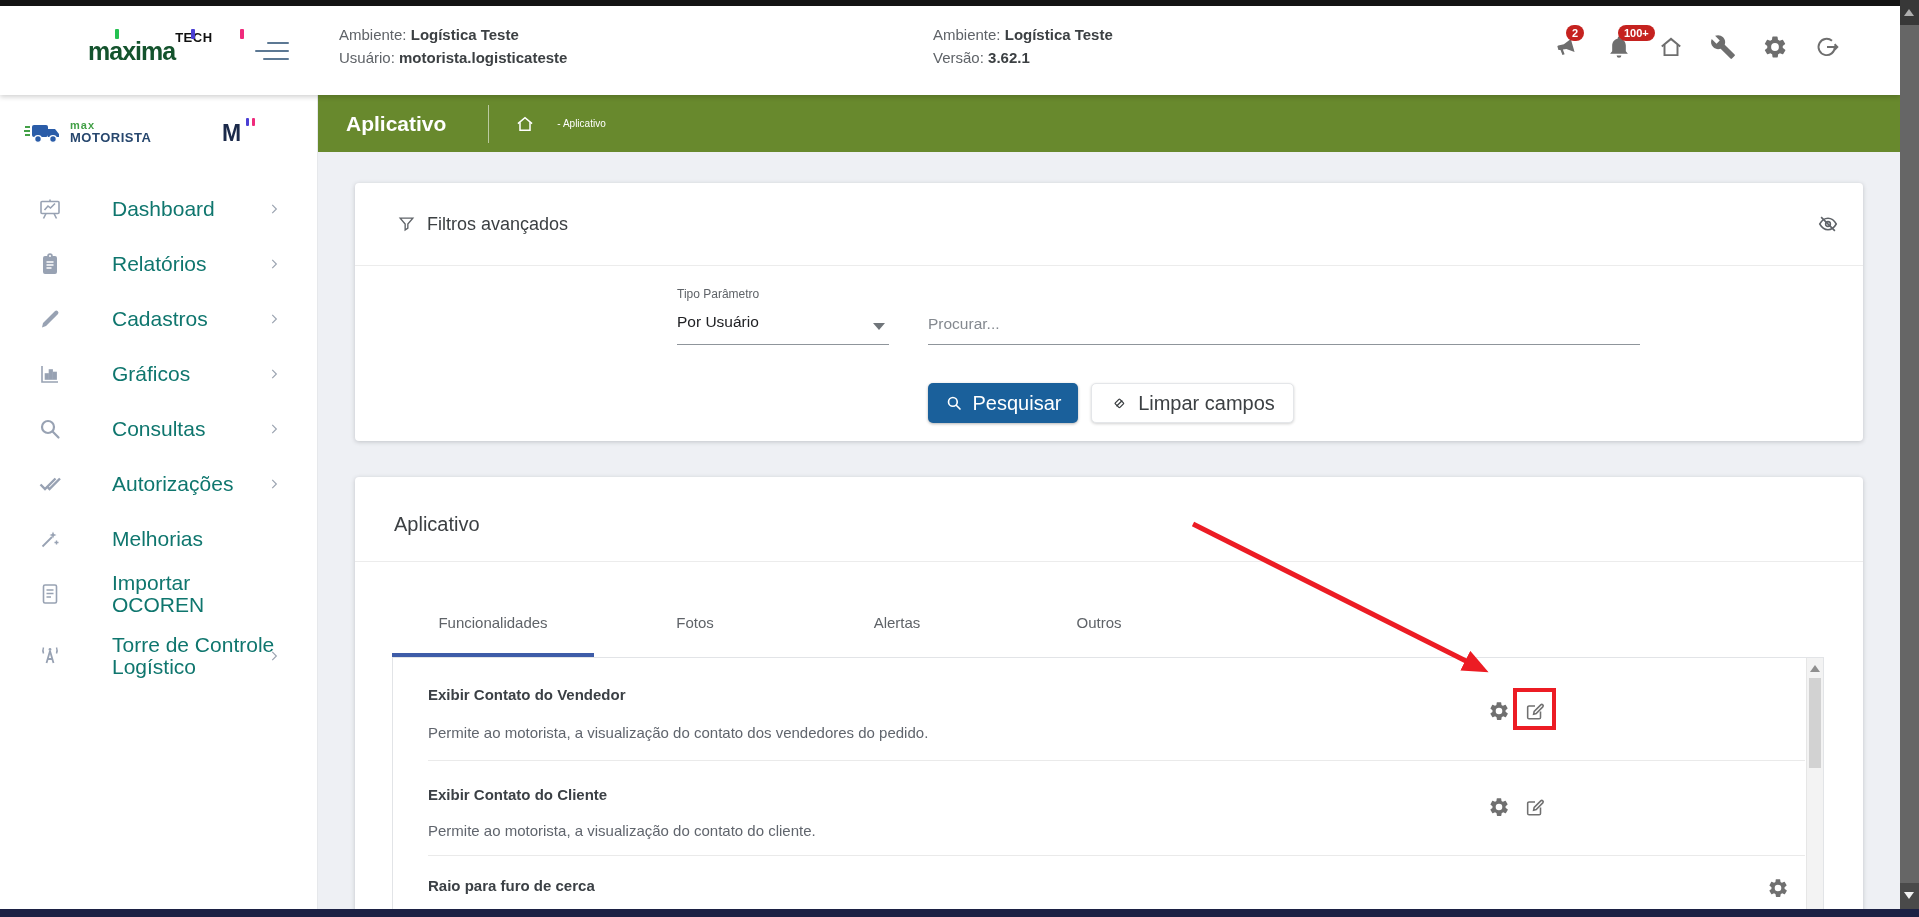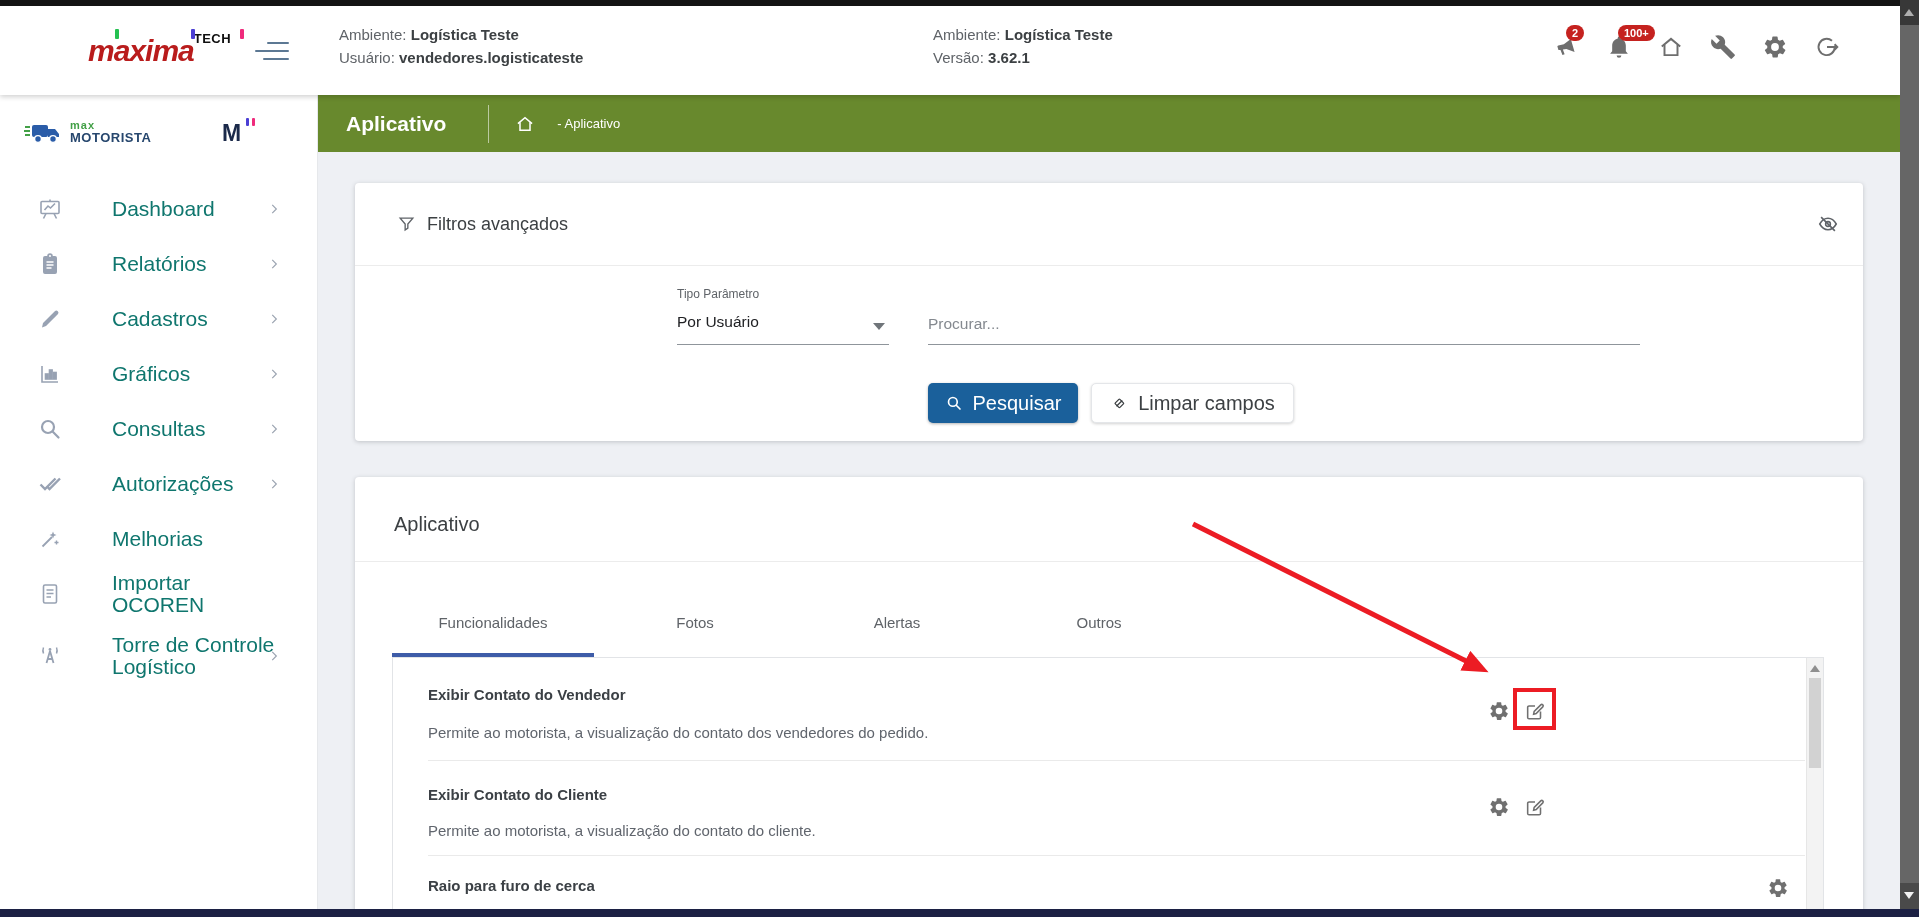--- a/index.html
+++ b/index.html
@@ -6,21 +6,21 @@
   html,body { width:1919px; height:917px; overflow:hidden; }
   body { font-family:"Liberation Sans", sans-serif; background:#fff; position:relative; }
 
   
   .top-strip { position:absolute; left:0; top:0; width:1900px; height:6px; background:#141414; z-index:30; }
 
   
   .header { position:absolute; left:0; top:6px; width:1900px; height:89px; background:#fff;
             box-shadow:0 2px 5px rgba(0,0,0,.18); z-index:20; }
   .logo { position:absolute; left:88px; top:22px; width:160px; height:50px; }
-  .logo-brand { font-size:30px; font-weight:bold; color:#b91c1c; letter-spacing:-1px; line-height:46px;font-style:italic; }
+  .logo-brand { font-size:25px; font-weight:bold; color:#14532d; letter-spacing:-1px; line-height:46px; }
   .logo-suffix { font-size:13px; font-weight:bold; color:#101010; vertical-align:18px; letter-spacing:.5px; }
   .tick { position:absolute; width:4px; height:10px; border-radius:1px; }
   .tick-green  { left:27px; top:1px;  background:#25c151; }
   .tick-indigo { left:103px; top:1px; background:#4b3fd4; }
   .tick-pink   { left:152px; top:1px; background:#ef2b7c; }
   .hamburger { position:absolute; left:253px; top:34px; width:36px; height:22px; cursor:pointer; }
   .hamburger i { position:absolute; height:2px; background:#5c7893; border-radius:1px; display:block; }
   .hamburger i:nth-child(1){ right:0; top:2px;  width:22px; }
   .hamburger i:nth-child(2){ right:0; top:10px; width:34px; }
   .hamburger i:nth-child(3){ right:0; top:18px; width:26px; }
@@ -57,21 +57,21 @@
   .menu .chev { position:absolute; right:36px; color:#9aa3b0; }
   .menu .chev svg { width:14px; height:14px; display:block; }
 
   
   .greenbar { position:absolute; left:318px; top:95px; width:1582px; height:57px; background:#68892d;
               display:flex; align-items:center; z-index:5; }
   .gb-title { margin-left:28px; color:#fff; font-size:21px; font-weight:bold; }
   .gb-div { width:1px; height:38px; background:rgba(255,255,255,.55); margin-left:42px; }
   .gb-home { margin-left:26px; color:#fff; width:20px; height:20px; cursor:pointer; }
   .gb-home svg { width:20px; height:20px; display:block; }
-  .gb-path { margin-left:22px; color:#fff; font-size:13px; }
+  .gb-path { margin-left:22px; color:#fff; font-size:10px; }
 
   
   .content { position:absolute; left:318px; top:152px; width:1768px; height:757px; background:#eef0f4; }
 
   .card { position:absolute; background:#fff; border-radius:4px; box-shadow:0 1px 4px rgba(60,64,67,.25); }
   .card-filters { left:37px; top:31px; width:1508px; height:258px; }
   .cf-head { position:absolute; left:0; top:0; right:0; height:83px; display:flex; align-items:center;
              border-bottom:1px solid #ececec; }
   .cf-title { margin-left:72px; font-size:18px; color:#3c4043; font-weight:500; }
   .funnel { position:absolute; left:42px; top:32px; width:19px; height:19px; color:#5f6368; }
@@ -152,21 +152,21 @@
     <span class="logo-brand">maxima</span><span class="logo-suffix">TECH</span>
   </div>
   <div class="hamburger">
       <i></i>
       <i></i>
       <i></i>
     </div>
 
   <div class="env-block env-left">
     <div><span>Ambiente:</span> <b>Logística Teste</b></div>
-    <div><span>Usuário:</span> <b>vendedores.logisticateste</b></div>
+    <div><span>Usuário:</span> <b>motorista.logisticateste</b></div>
   </div>
   <div class="env-block env-right">
     <div><span>Ambiente:</span> <b>Logística Teste</b></div>
     <div><span>Versão:</span> <b>3.62.1</b></div>
   </div>
 
   <div class="header-icons">
     <div class="hicon">
       <svg viewBox="0 0 24 24">
           <path fill="currentColor" d="M3.2 11.8l.9 3 1.9-.1 1.8 4.6 2-.6-1.6-4.4 3.2-.4 7.6 2.6-3.5-12-6.4 4.9-5.1 1.3c-.6.2-1 .6-.8 1.1z"></path>

